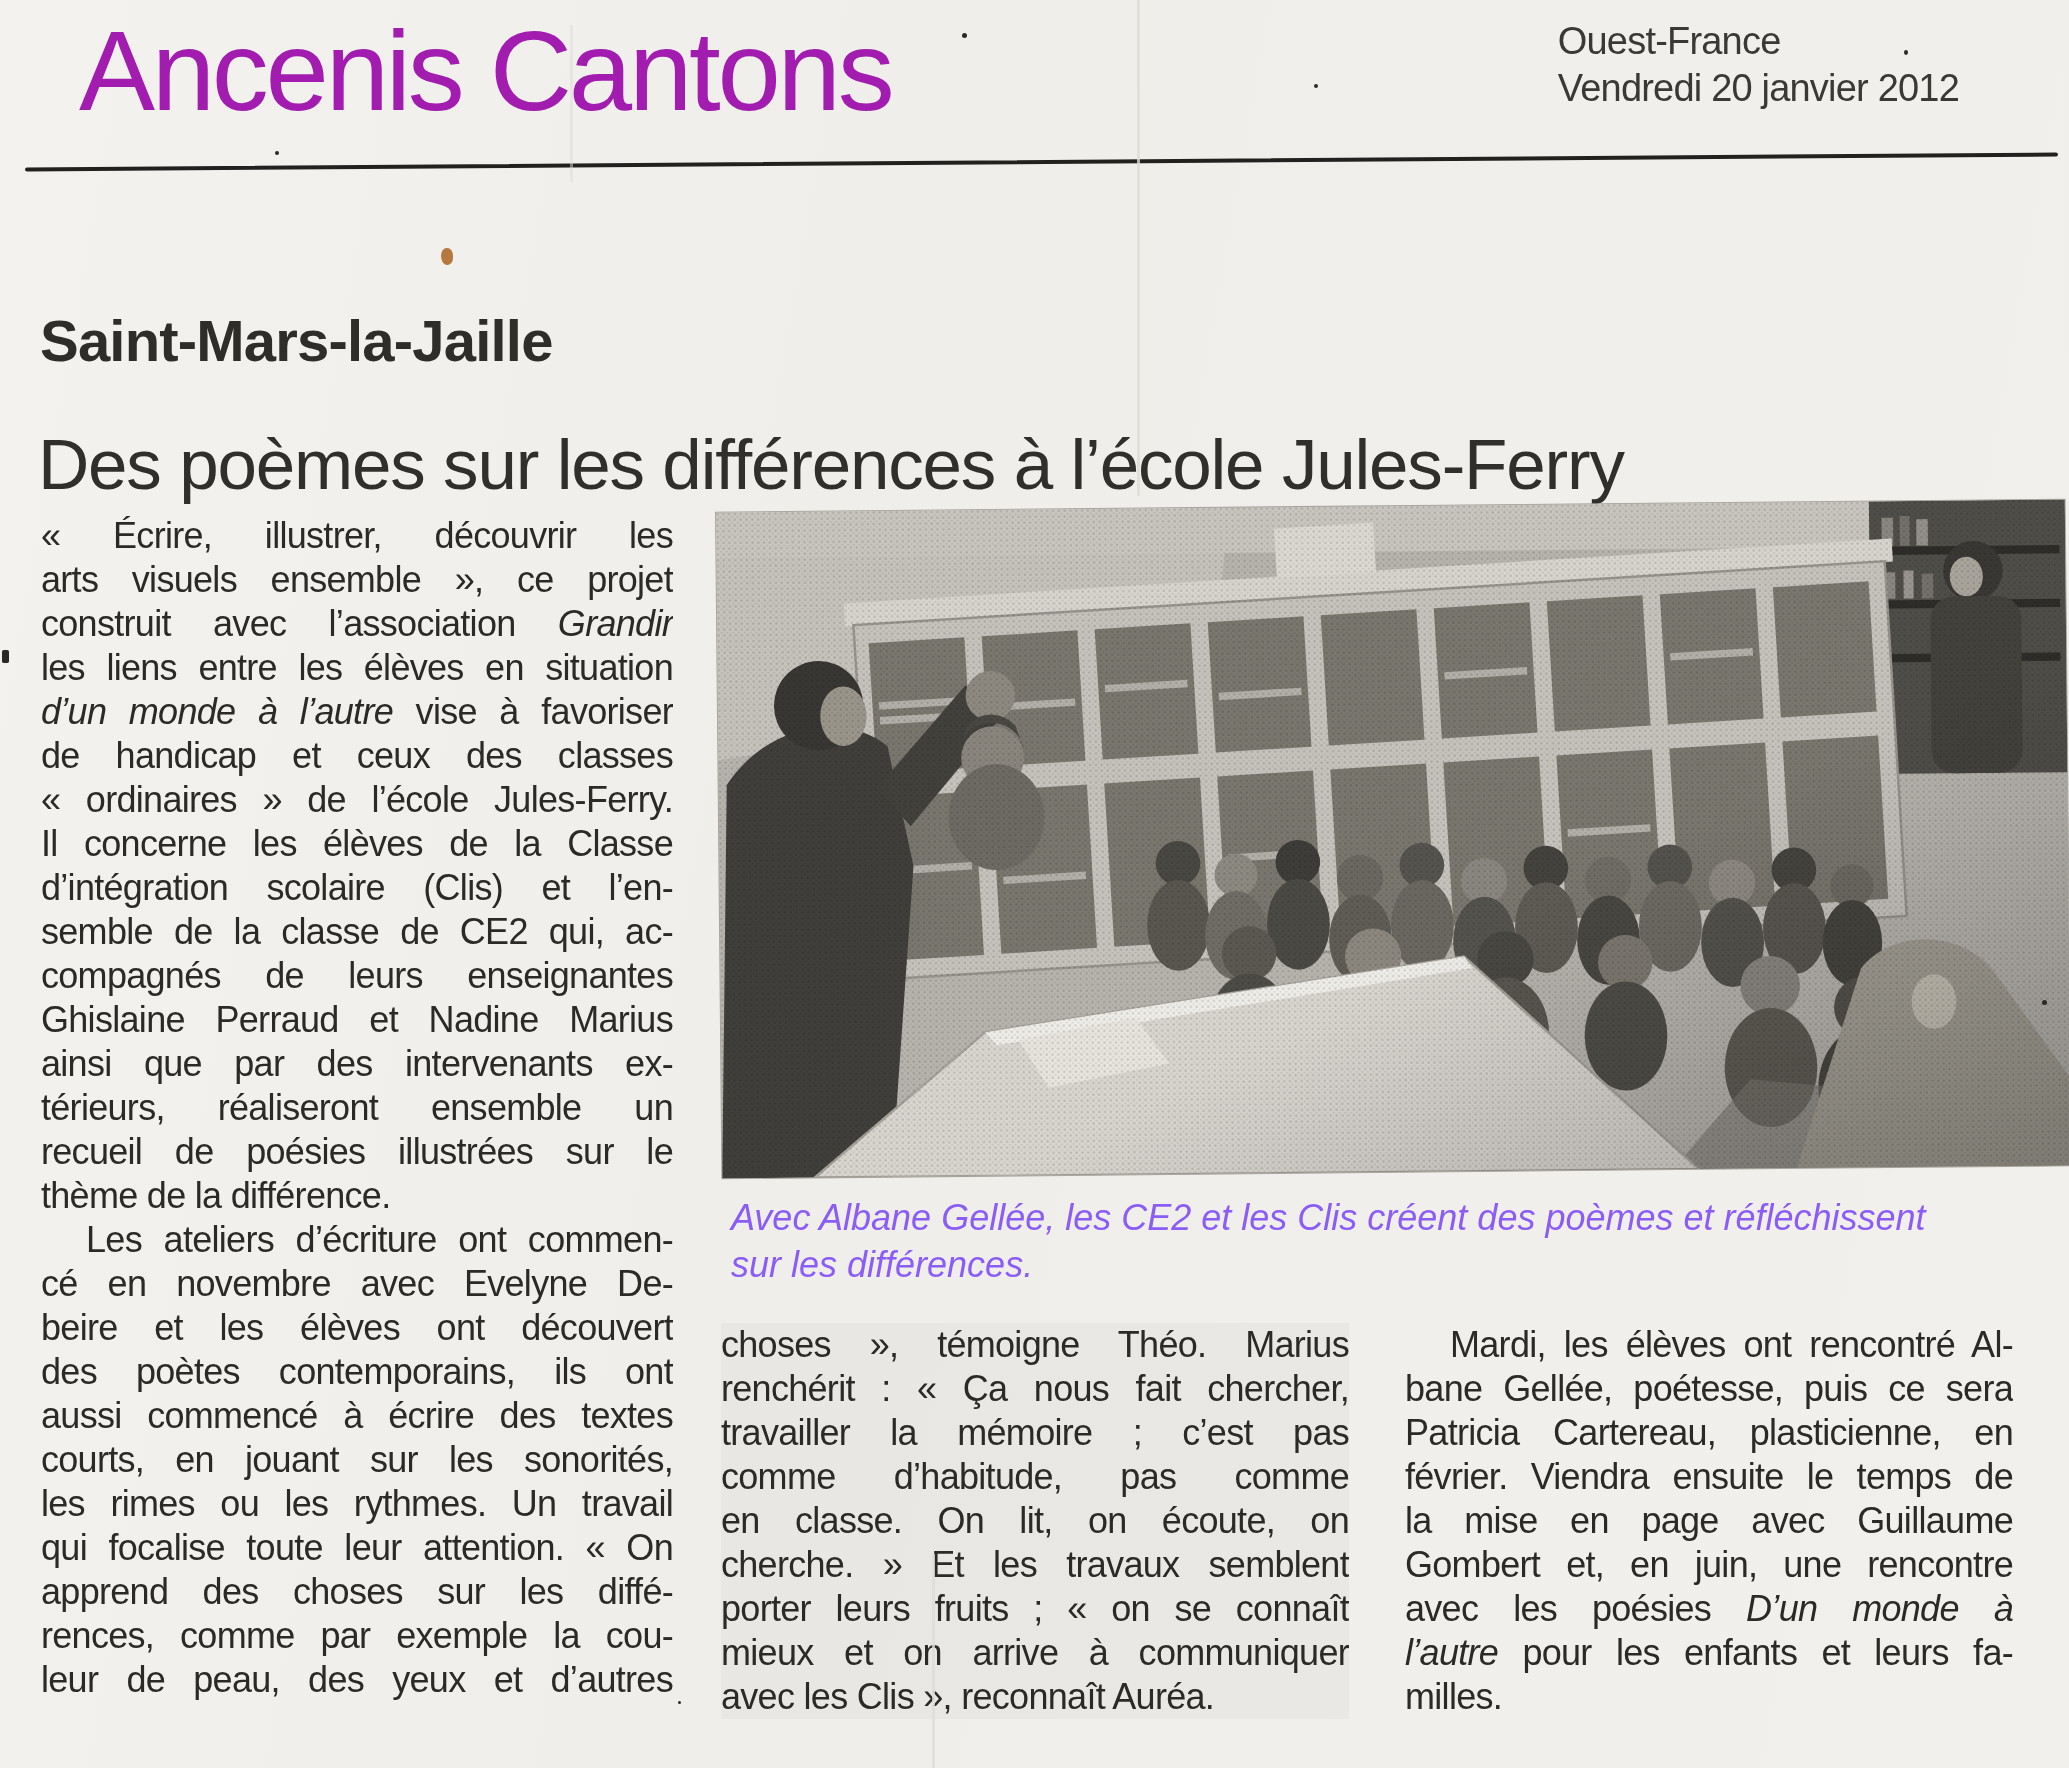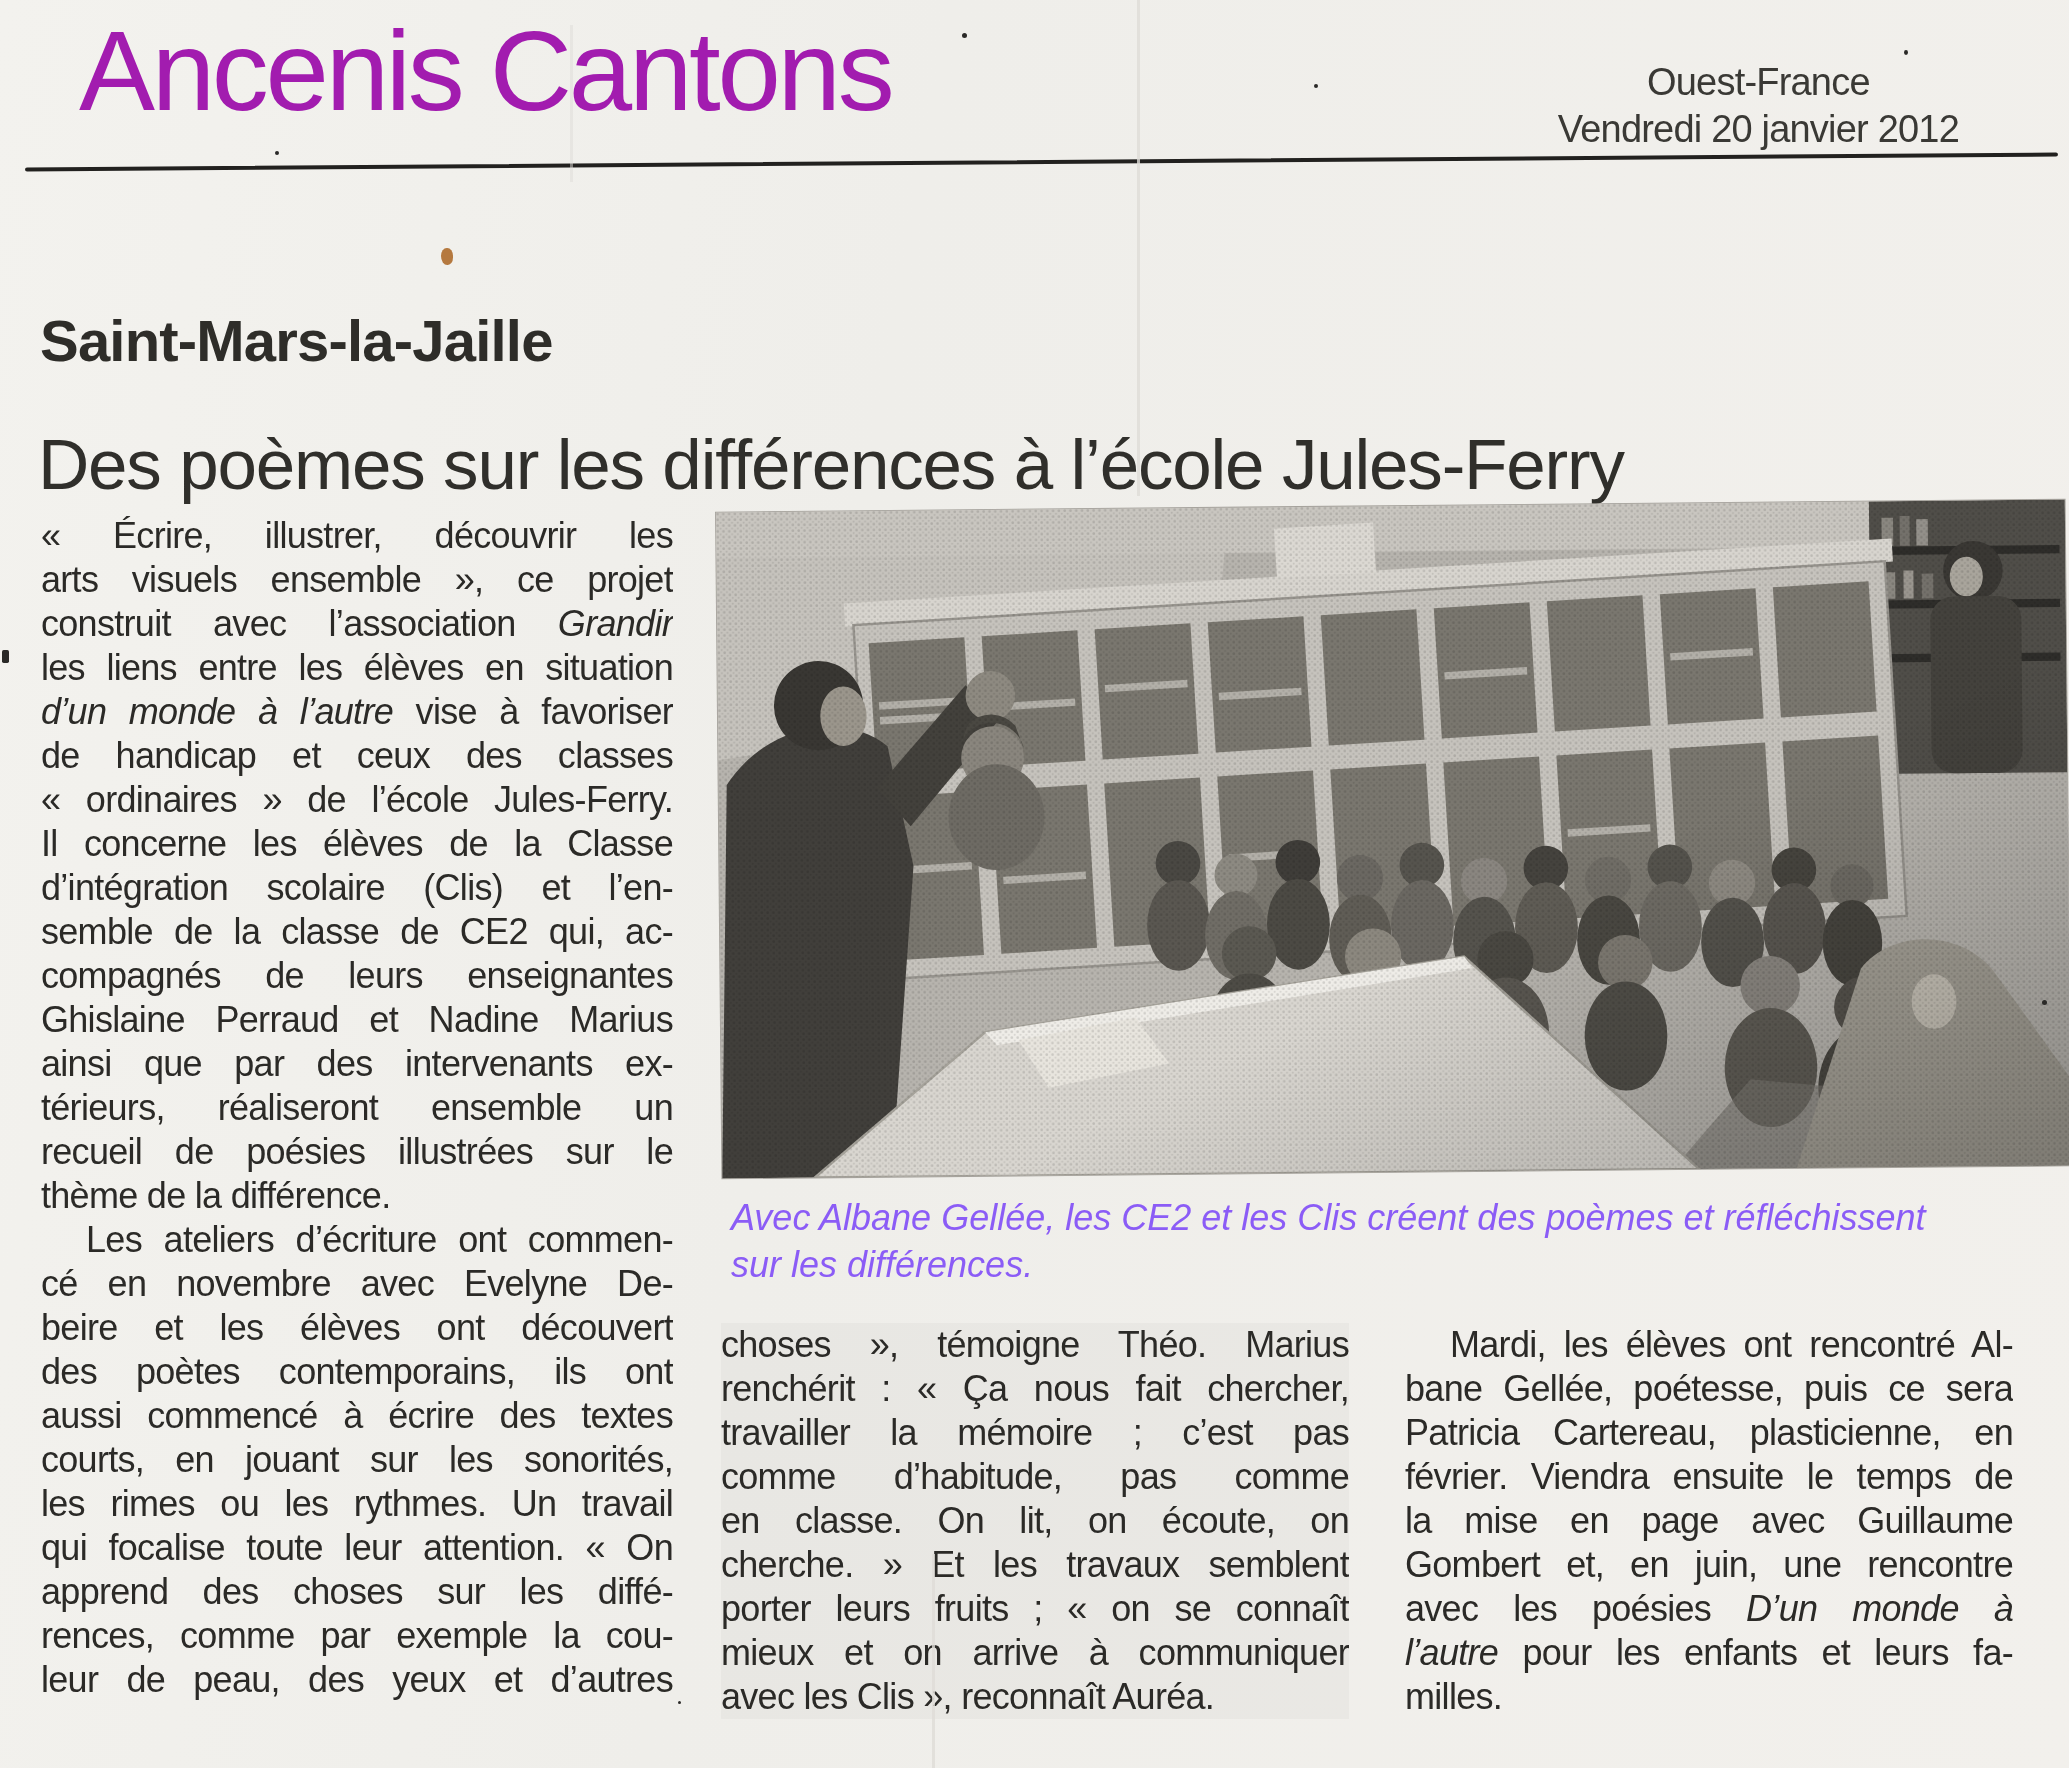--- a/index.html
+++ b/index.html
@@ -3,21 +3,21 @@
 <meta charset="utf-8">
 <style>
   html,body{margin:0;padding:0;}
   body{
     width:2070px;height:1769px;position:relative;overflow:hidden;
     background:linear-gradient(100deg,#f3f2ee 0%,#efeeea 40%,#f2f0ec 100%);
     font-family:"Liberation Sans",sans-serif;color:#2b2a27;
   }
   .abs{position:absolute;}
   .section-title{left:43px;top:11px;font-size:114px;line-height:1.05;letter-spacing:-3.3px;color:#a21caf;margin-left:36px;}
-  .masthead{top:18px;right:111px;text-align:center;font-size:38px;line-height:47px;letter-spacing:-0.8px;color:#3a3935;margin-top:41px;}
+  .masthead{top:18px;right:111px;text-align:left;font-size:38px;line-height:47px;letter-spacing:-0.8px;color:#3a3935;}
   .rule{left:25px;top:160px;width:2033px;height:4.1px;background:#22211f;transform:rotate(-0.42deg);border-radius:2.5px;}
   .town{left:40px;top:307px;font-size:58px;font-weight:bold;letter-spacing:-0.8px;color:#2e2d29;}
   .headline{left:38px;top:403px;font-size:71px;letter-spacing:-1.2px;color:#302f2b;white-space:nowrap;margin-top:21px;}
   .photo{left:719px;top:506px;width:1349px;height:666px;transform:rotate(-0.55deeg);transform:rotate(-0.55deg);background:#b7b4ae;box-shadow:0 0 0 0.8px #a5a29c;}
   .photo svg{display:block;width:100%;height:100%;}
   .caption{left:731px;top:1194px;width:1240px;font-style:italic;font-size:36px;line-height:47px;color:#8b5cf6;}
   .col{position:absolute;font-size:36px;line-height:44px;letter-spacing:-0.7px;color:#2b2a27;}
   #col1{left:41px;top:514px;width:632px;}
   #col2{left:721px;top:1323px;width:628px;background:rgba(178,175,167,0.10);}
   #col3{left:1405px;top:1323px;width:608px;}

